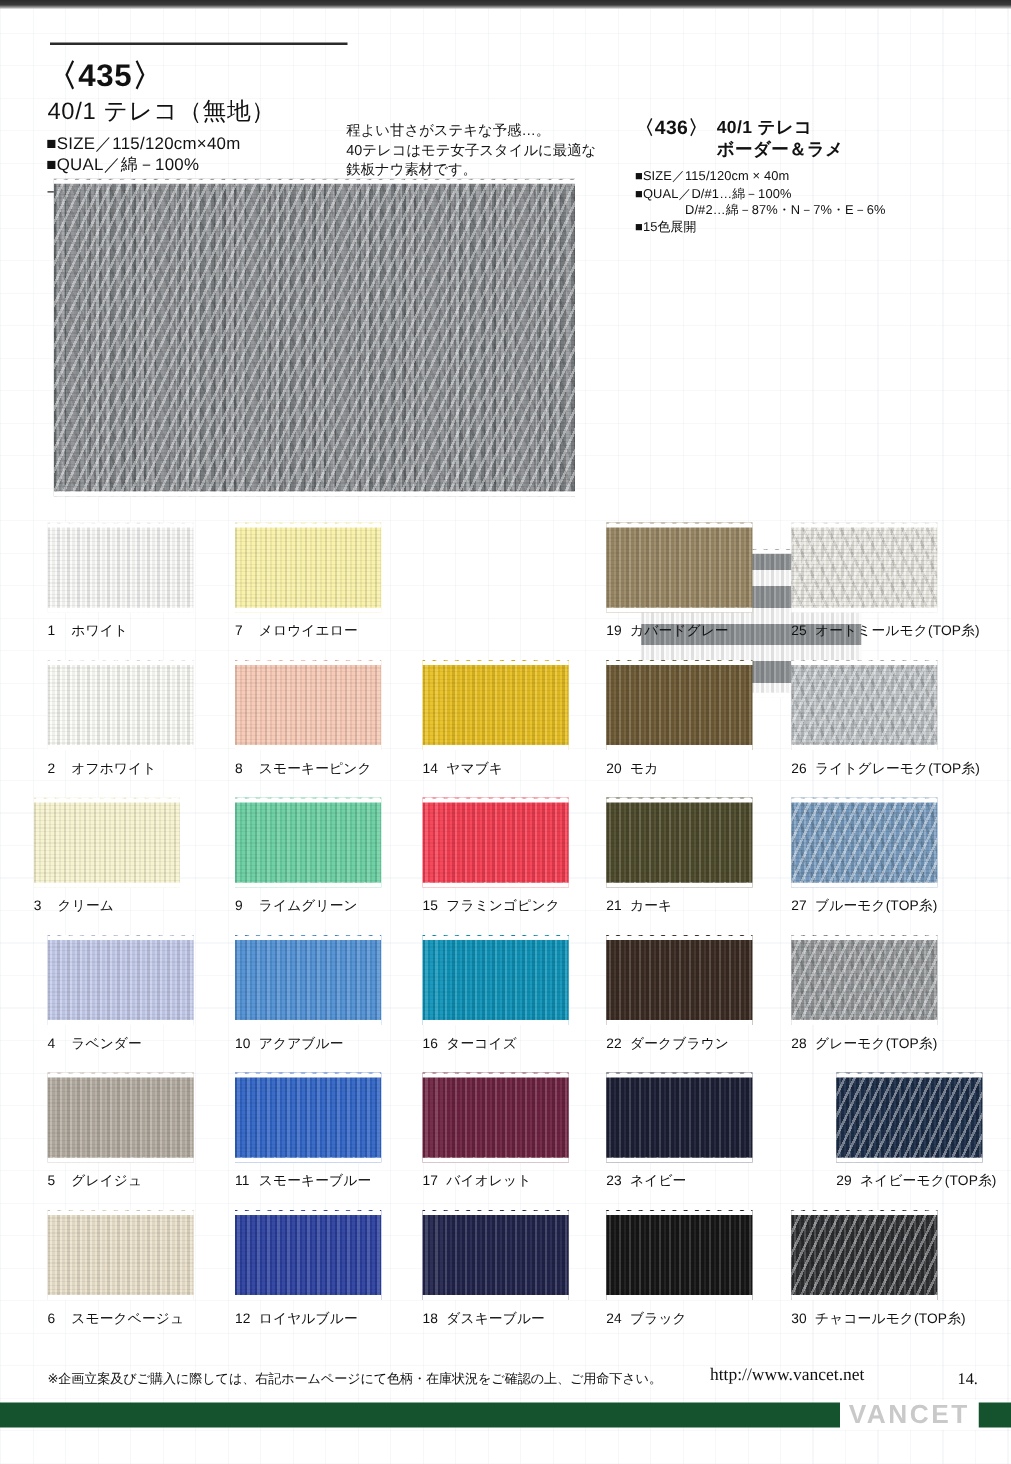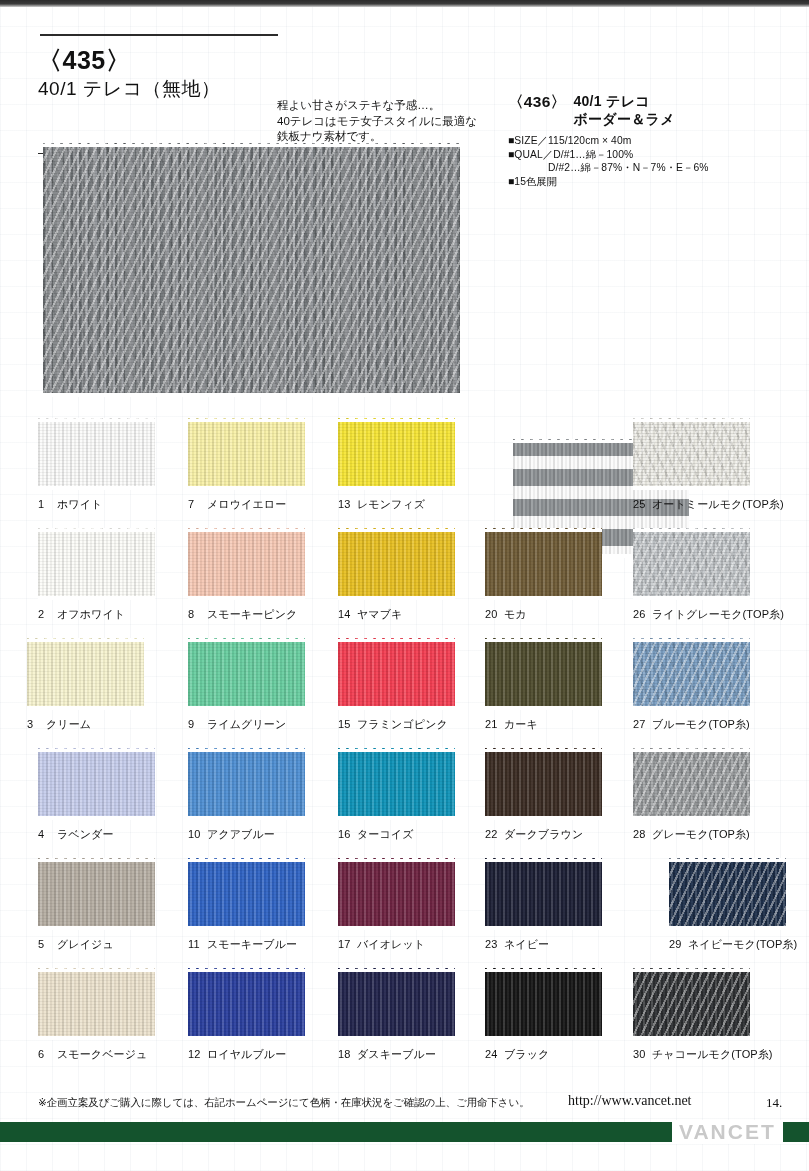--- a/index.html
+++ b/index.html
@@ -158,20 +158,24 @@
 <div id="scan-texture"></div>
 
 <div id="page">
 
   <div class="topband"></div>
 
   <div class="header">
     <div class="rule-top"></div>
     <div class="code-435">〈435〉</div>
     <div class="name-435">40/1 テレコ（無地）</div>
+    <div class="spec-435">
+      <div>■SIZE／115/120cm×40m</div>
+      <div>■QUAL／綿－100%</div>
+    </div>
     <div class="rule-under-spec"></div>
   </div>
 
   <div class="blurb">
     <div>程よい甘さがステキな予感…。</div>
     <div>40テレコはモテ女子スタイルに最適な</div>
     <div>鉄板ナウ素材です。</div>
   </div>
 
   <div class="block436">
@@ -210,28 +214,28 @@
         </div>
         <div class="cell" style="left: 188px;">
           <div class="sw fabric" style="background: rgb(249, 241, 168);">
             <div class="rib"></div>
             <div class="noise"></div>
             <div class="scallop-t" style="background-image: radial-gradient(circle at 50% 0%, transparent 0px, transparent 3.6px, rgb(255, 255, 255) 3.9px); background-repeat: repeat-x;"></div>
             <div class="scallop-b" style="background-image: radial-gradient(circle at 50% 100%, transparent 0px, transparent 3.6px, rgb(255, 255, 255) 3.9px); background-repeat: repeat-x;"></div>
           </div>
           <div class="lbl"><span class="num">7</span><span class="nm">メロウイエロー</span></div>
         </div>
-        <div class="cell" style="left: 338px;">
-          <div class="sw fabric" style="background: rgb(247, 230, 53);">
-            <div class="rib"></div>
-            <div class="noise"></div>
-            <div class="scallop-t" style="background-image: radial-gradient(circle at 50% 0%, transparent 0px, transparent 3.6px, rgb(255, 255, 255) 3.9px); background-repeat: repeat-x;"></div>
-            <div class="scallop-b" style="background-image: radial-gradient(circle at 50% 100%, transparent 0px, transparent 3.6px, rgb(255, 255, 255) 3.9px); background-repeat: repeat-x;"></div>
-          </div>
-          <div class="lbl"><span class="num">13</span><span class="nm">レモンフィズ</span></div>
+        <div class="cell" style="left: 485px;">
+          <div class="sw fabric" style="background: rgb(155, 137, 102);">
+            <div class="rib"></div>
+            <div class="noise"></div>
+            <div class="scallop-t" style="background-image: radial-gradient(circle at 50% 0%, transparent 0px, transparent 3.6px, rgb(255, 255, 255) 3.9px); background-repeat: repeat-x;"></div>
+            <div class="scallop-b" style="background-image: radial-gradient(circle at 50% 100%, transparent 0px, transparent 3.6px, rgb(255, 255, 255) 3.9px); background-repeat: repeat-x;"></div>
+          </div>
+          <div class="lbl"><span class="num">19</span><span class="nm">カバードグレー</span></div>
         </div>
         <div class="cell" style="left: 633px;">
           <div class="sw fabric heather" style="background: rgb(236, 235, 228);">
             <div class="rib"></div>
             <div class="noise"></div>
             <div class="scallop-t" style="background-image: radial-gradient(circle at 50% 0%, transparent 0px, transparent 3.6px, rgb(255, 255, 255) 3.9px); background-repeat: repeat-x;"></div>
             <div class="scallop-b" style="background-image: radial-gradient(circle at 50% 100%, transparent 0px, transparent 3.6px, rgb(255, 255, 255) 3.9px); background-repeat: repeat-x;"></div>
           </div>
           <div class="lbl"><span class="num">25</span><span class="nm">オートミールモク(TOP糸)</span></div>
         </div>

